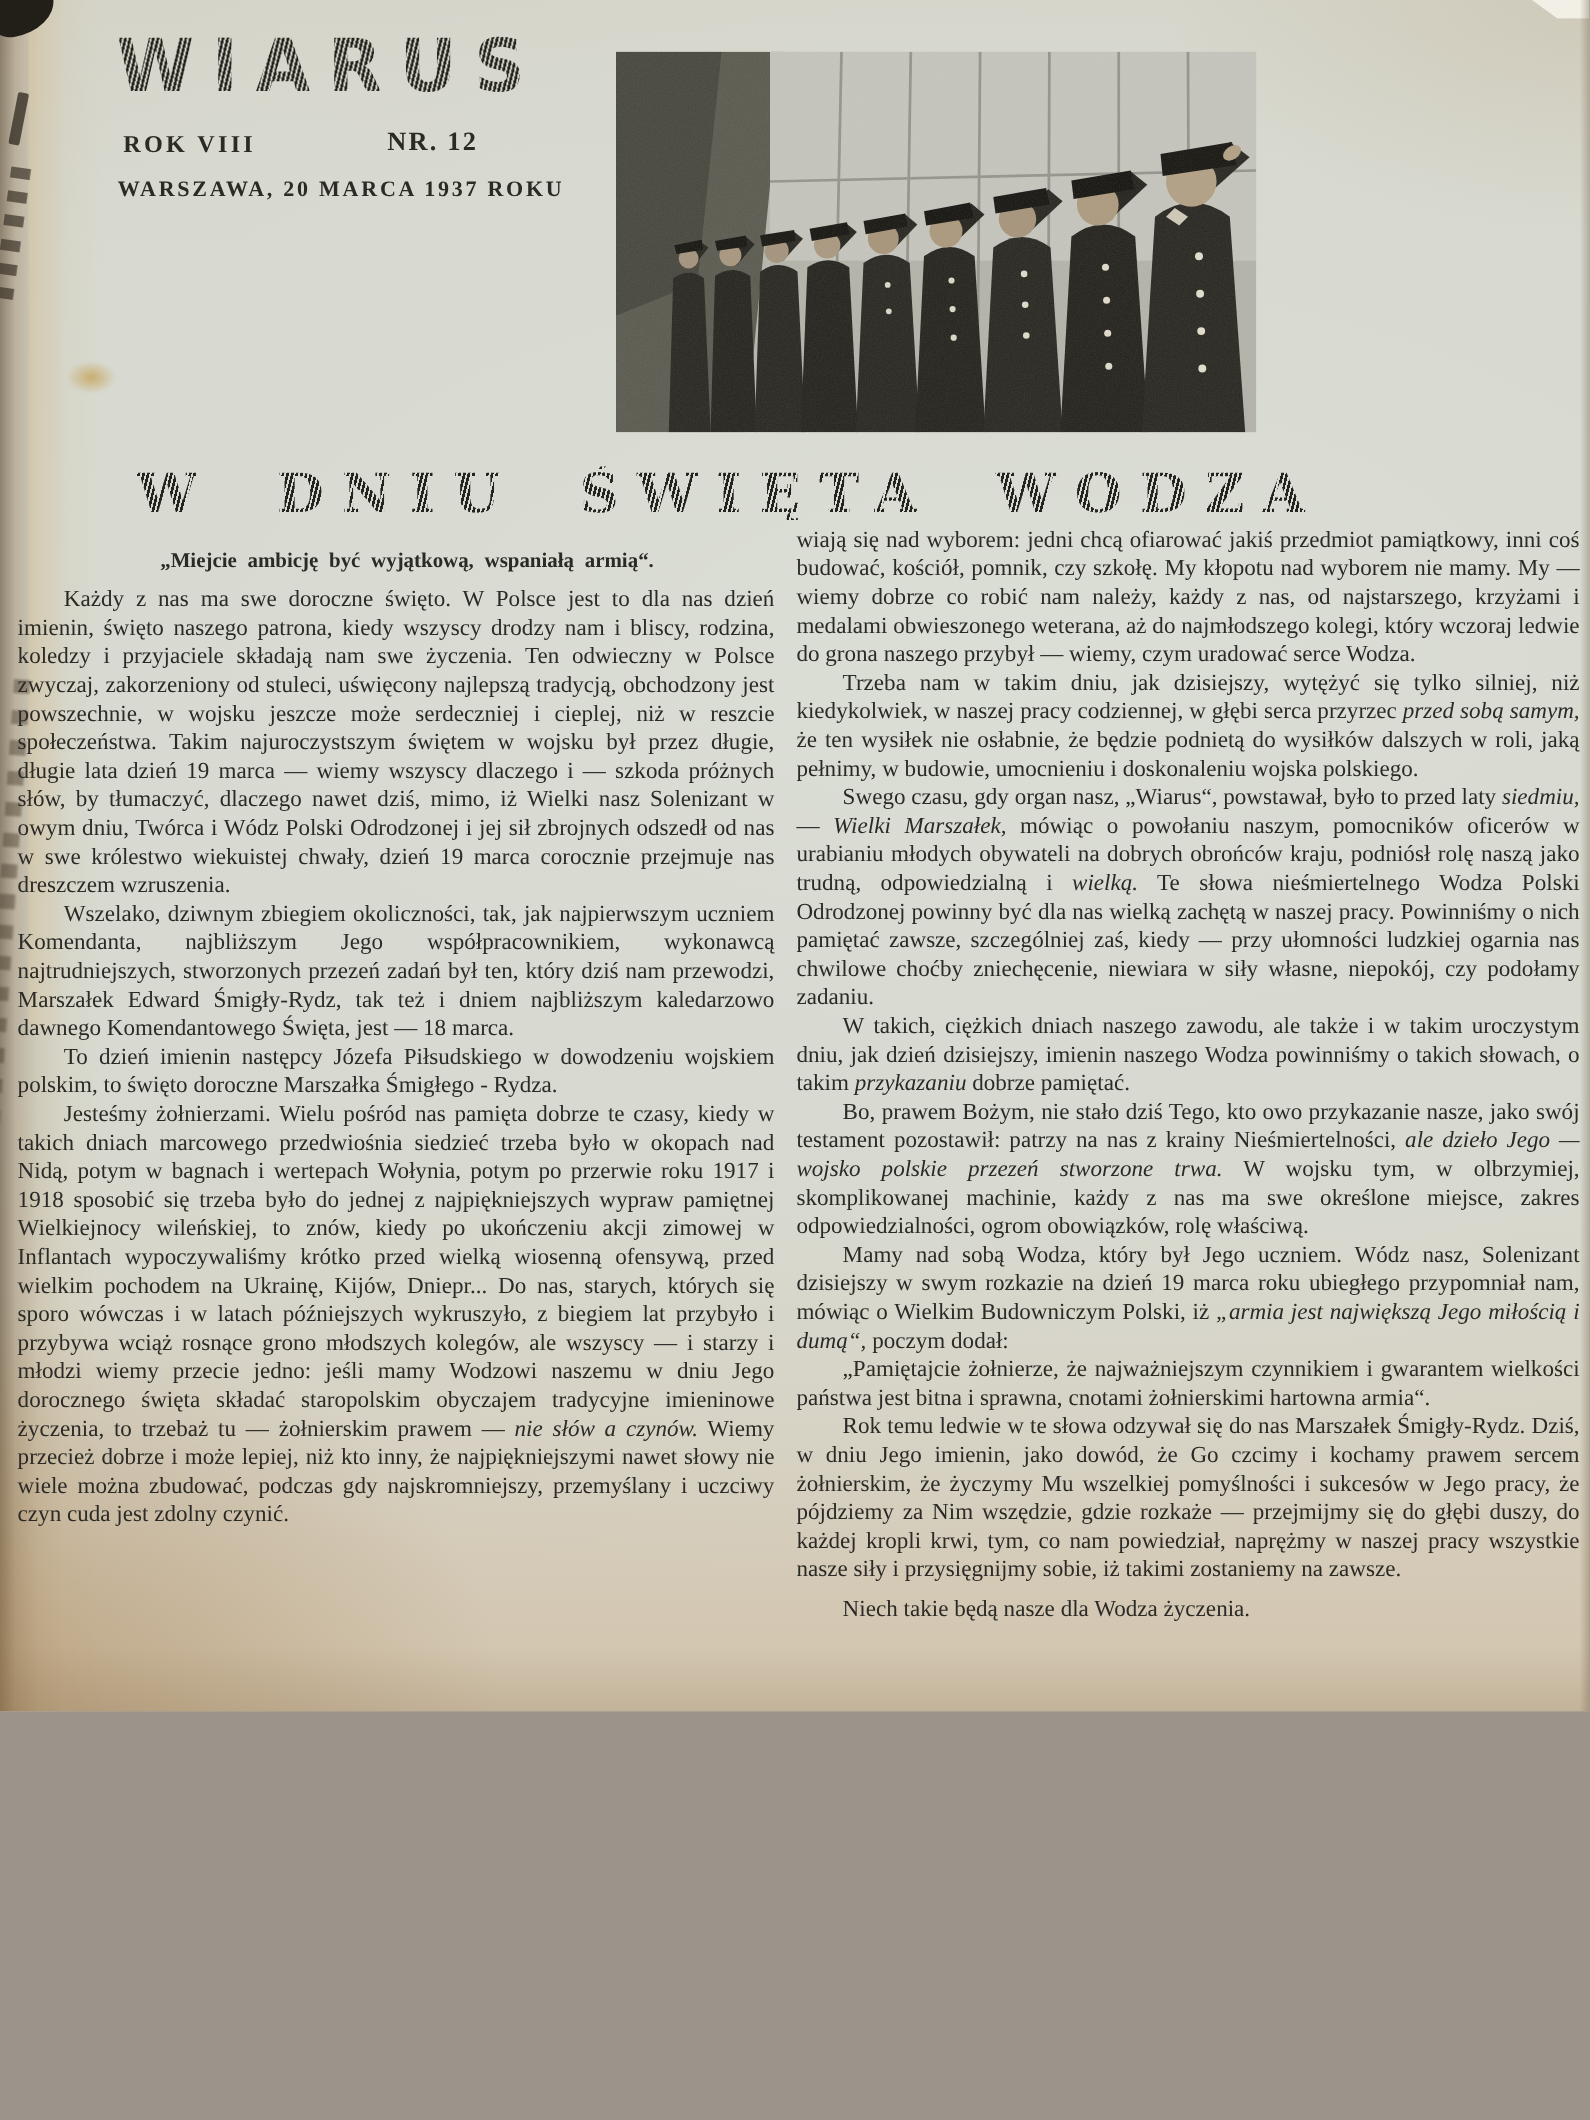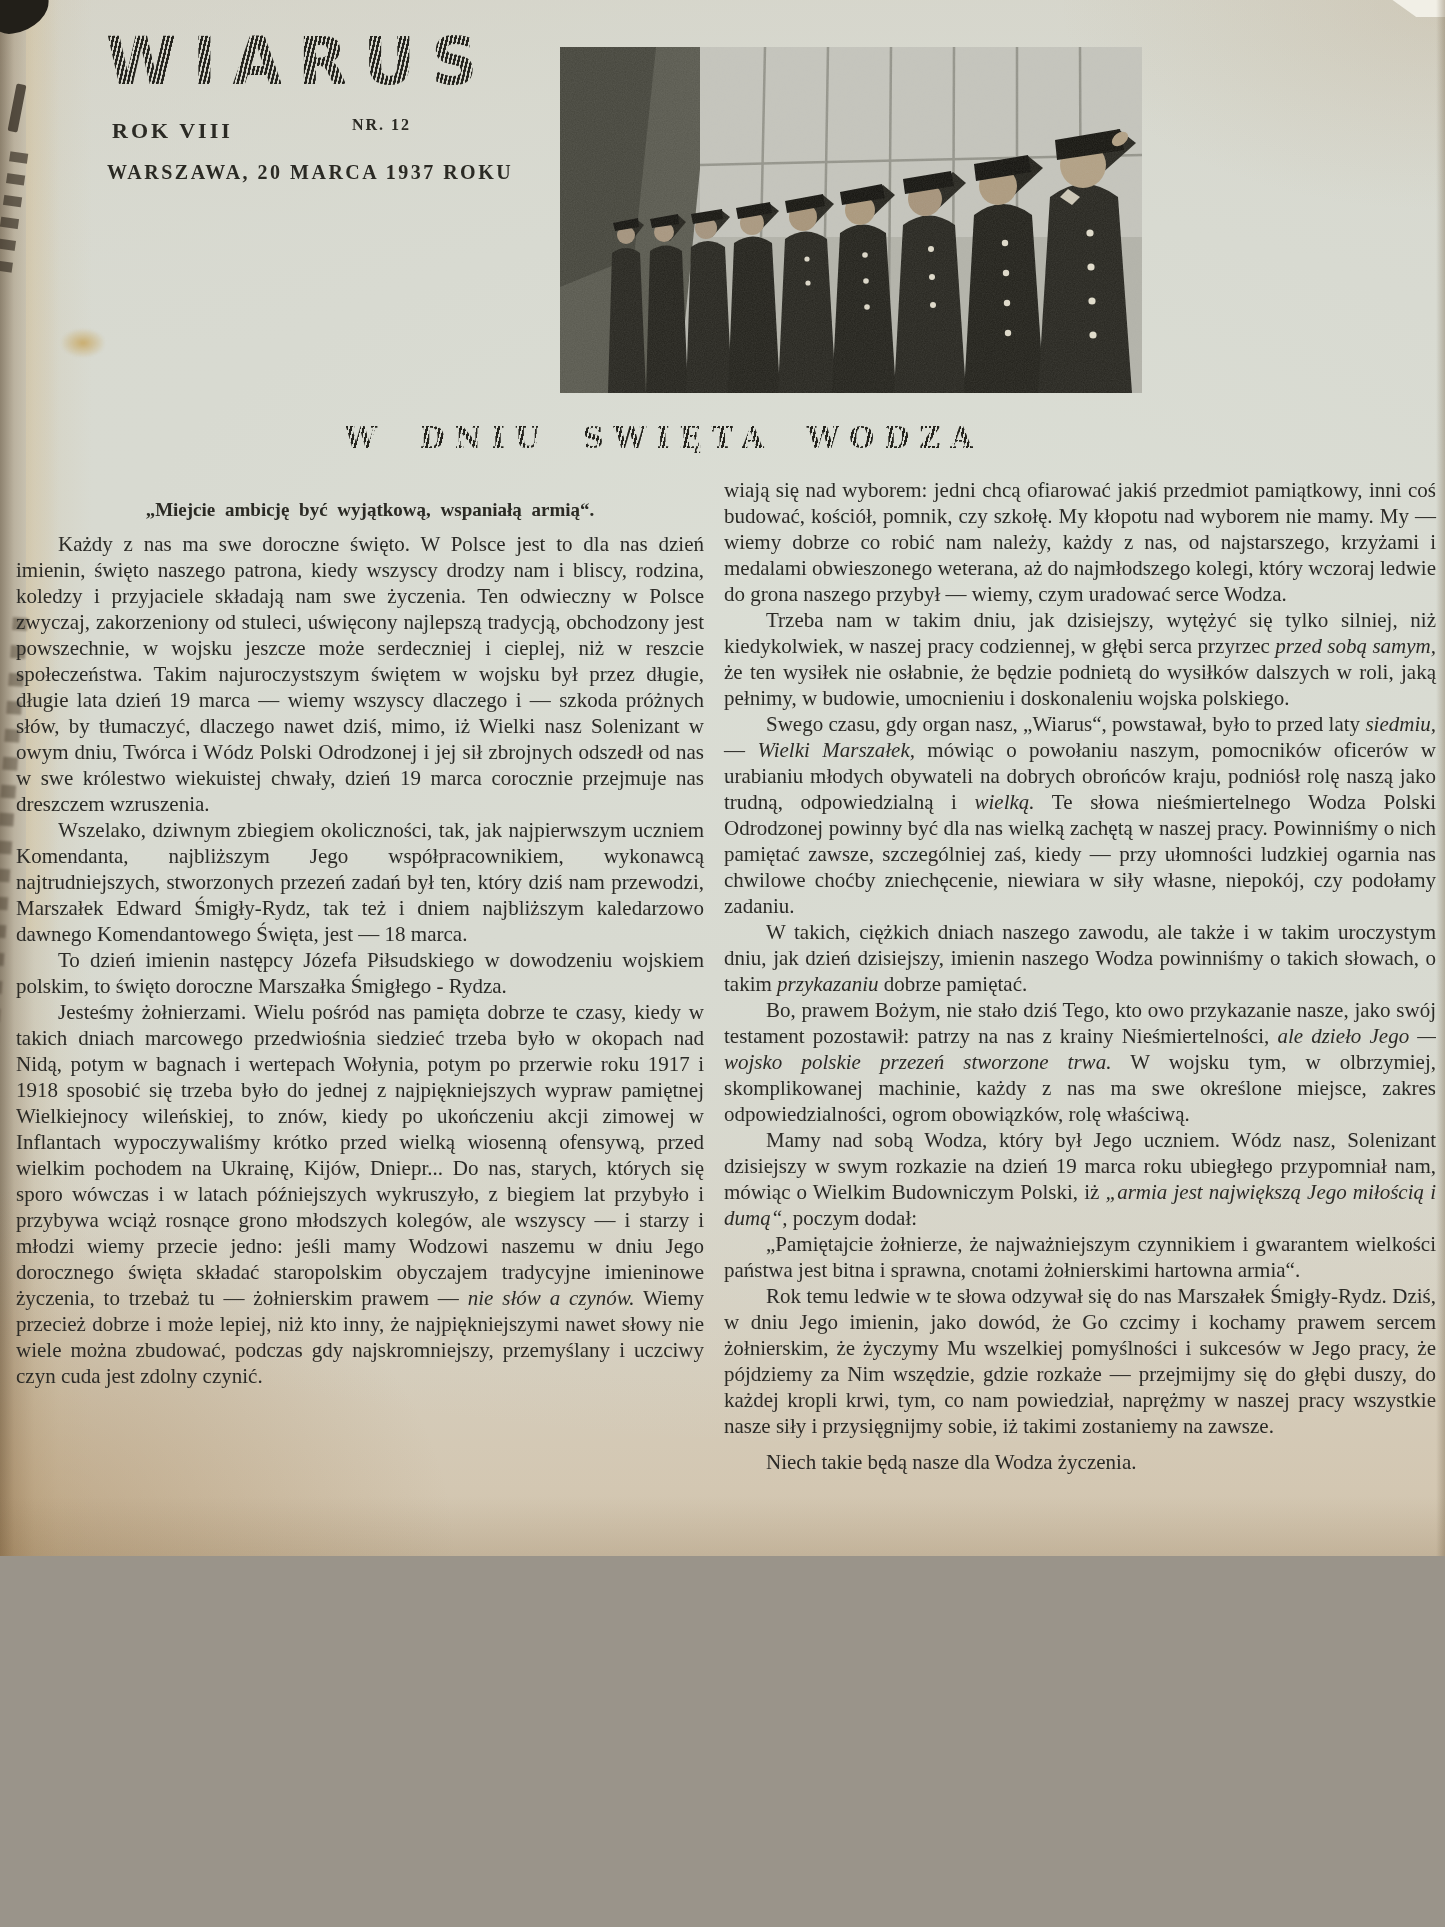--- a/index.html
+++ b/index.html
@@ -43,29 +43,29 @@
     font-family:"DejaVu Sans", sans-serif;font-weight:bold;font-size:64px;line-height:1;
     letter-spacing:16px;transform:scaleY(1.04);transform-origin:left top;color:#24231d;}
   .hatch{color:#24231d;}
   @supports ((-webkit-background-clip: text) or (background-clip: text)){
     .hatch{
       background-image:repeating-linear-gradient(104deg, #24231d 0 2.4px, rgba(0,0,0,0) 2.4px 4.1px);
       -webkit-background-clip:text;background-clip:text;color:transparent;}
   }
   .masthead-volume{position:absolute;left:112px;top:118px;font-weight:bold;font-size:22px;
     letter-spacing:3px;color:#2b2a24;}
-  .masthead-issue{position:absolute;left:352px;top:116px;font-weight:bold;font-size:16px;
+  .masthead-issue{position:absolute;left:352px;top:116px;font-weight:bold;font-size:24px;
     letter-spacing:2px;color:#2b2a24;}
   .masthead-dateline{position:absolute;left:107px;top:161px;font-weight:bold;font-size:20px;
     letter-spacing:2.5px;color:#2b2a24;}
   
   .photo{position:absolute;left:560px;top:47px;width:582px;height:346px;display:block;}
   
   .headline{position:absolute;left:0;right:118px;top:424px;text-align:center;
-    font-family:"DejaVu Serif", serif;font-weight:bold;font-size:29px;line-height:1;
+    font-family:"DejaVu Serif", serif;font-weight:bold;font-size:49px;line-height:1;
     letter-spacing:.34em;word-spacing:.45em;white-space:nowrap;}
   .epigraph{position:absolute;left:102px;top:499px;width:536px;text-align:center;
     font-weight:bold;font-size:19px;word-spacing:5px;color:#2b2a24;}
   
   .col{position:absolute;font-size:21px;line-height:26px;color:#2b2a26;text-align:justify;
     text-justify:inter-word;}
   .col-left{left:16px;top:531px;width:688px;}
   .col-right{left:724px;top:477px;width:712px;}
   .col p{margin:0;text-indent:42px;}
   .col p.no-indent{text-indent:0;}

